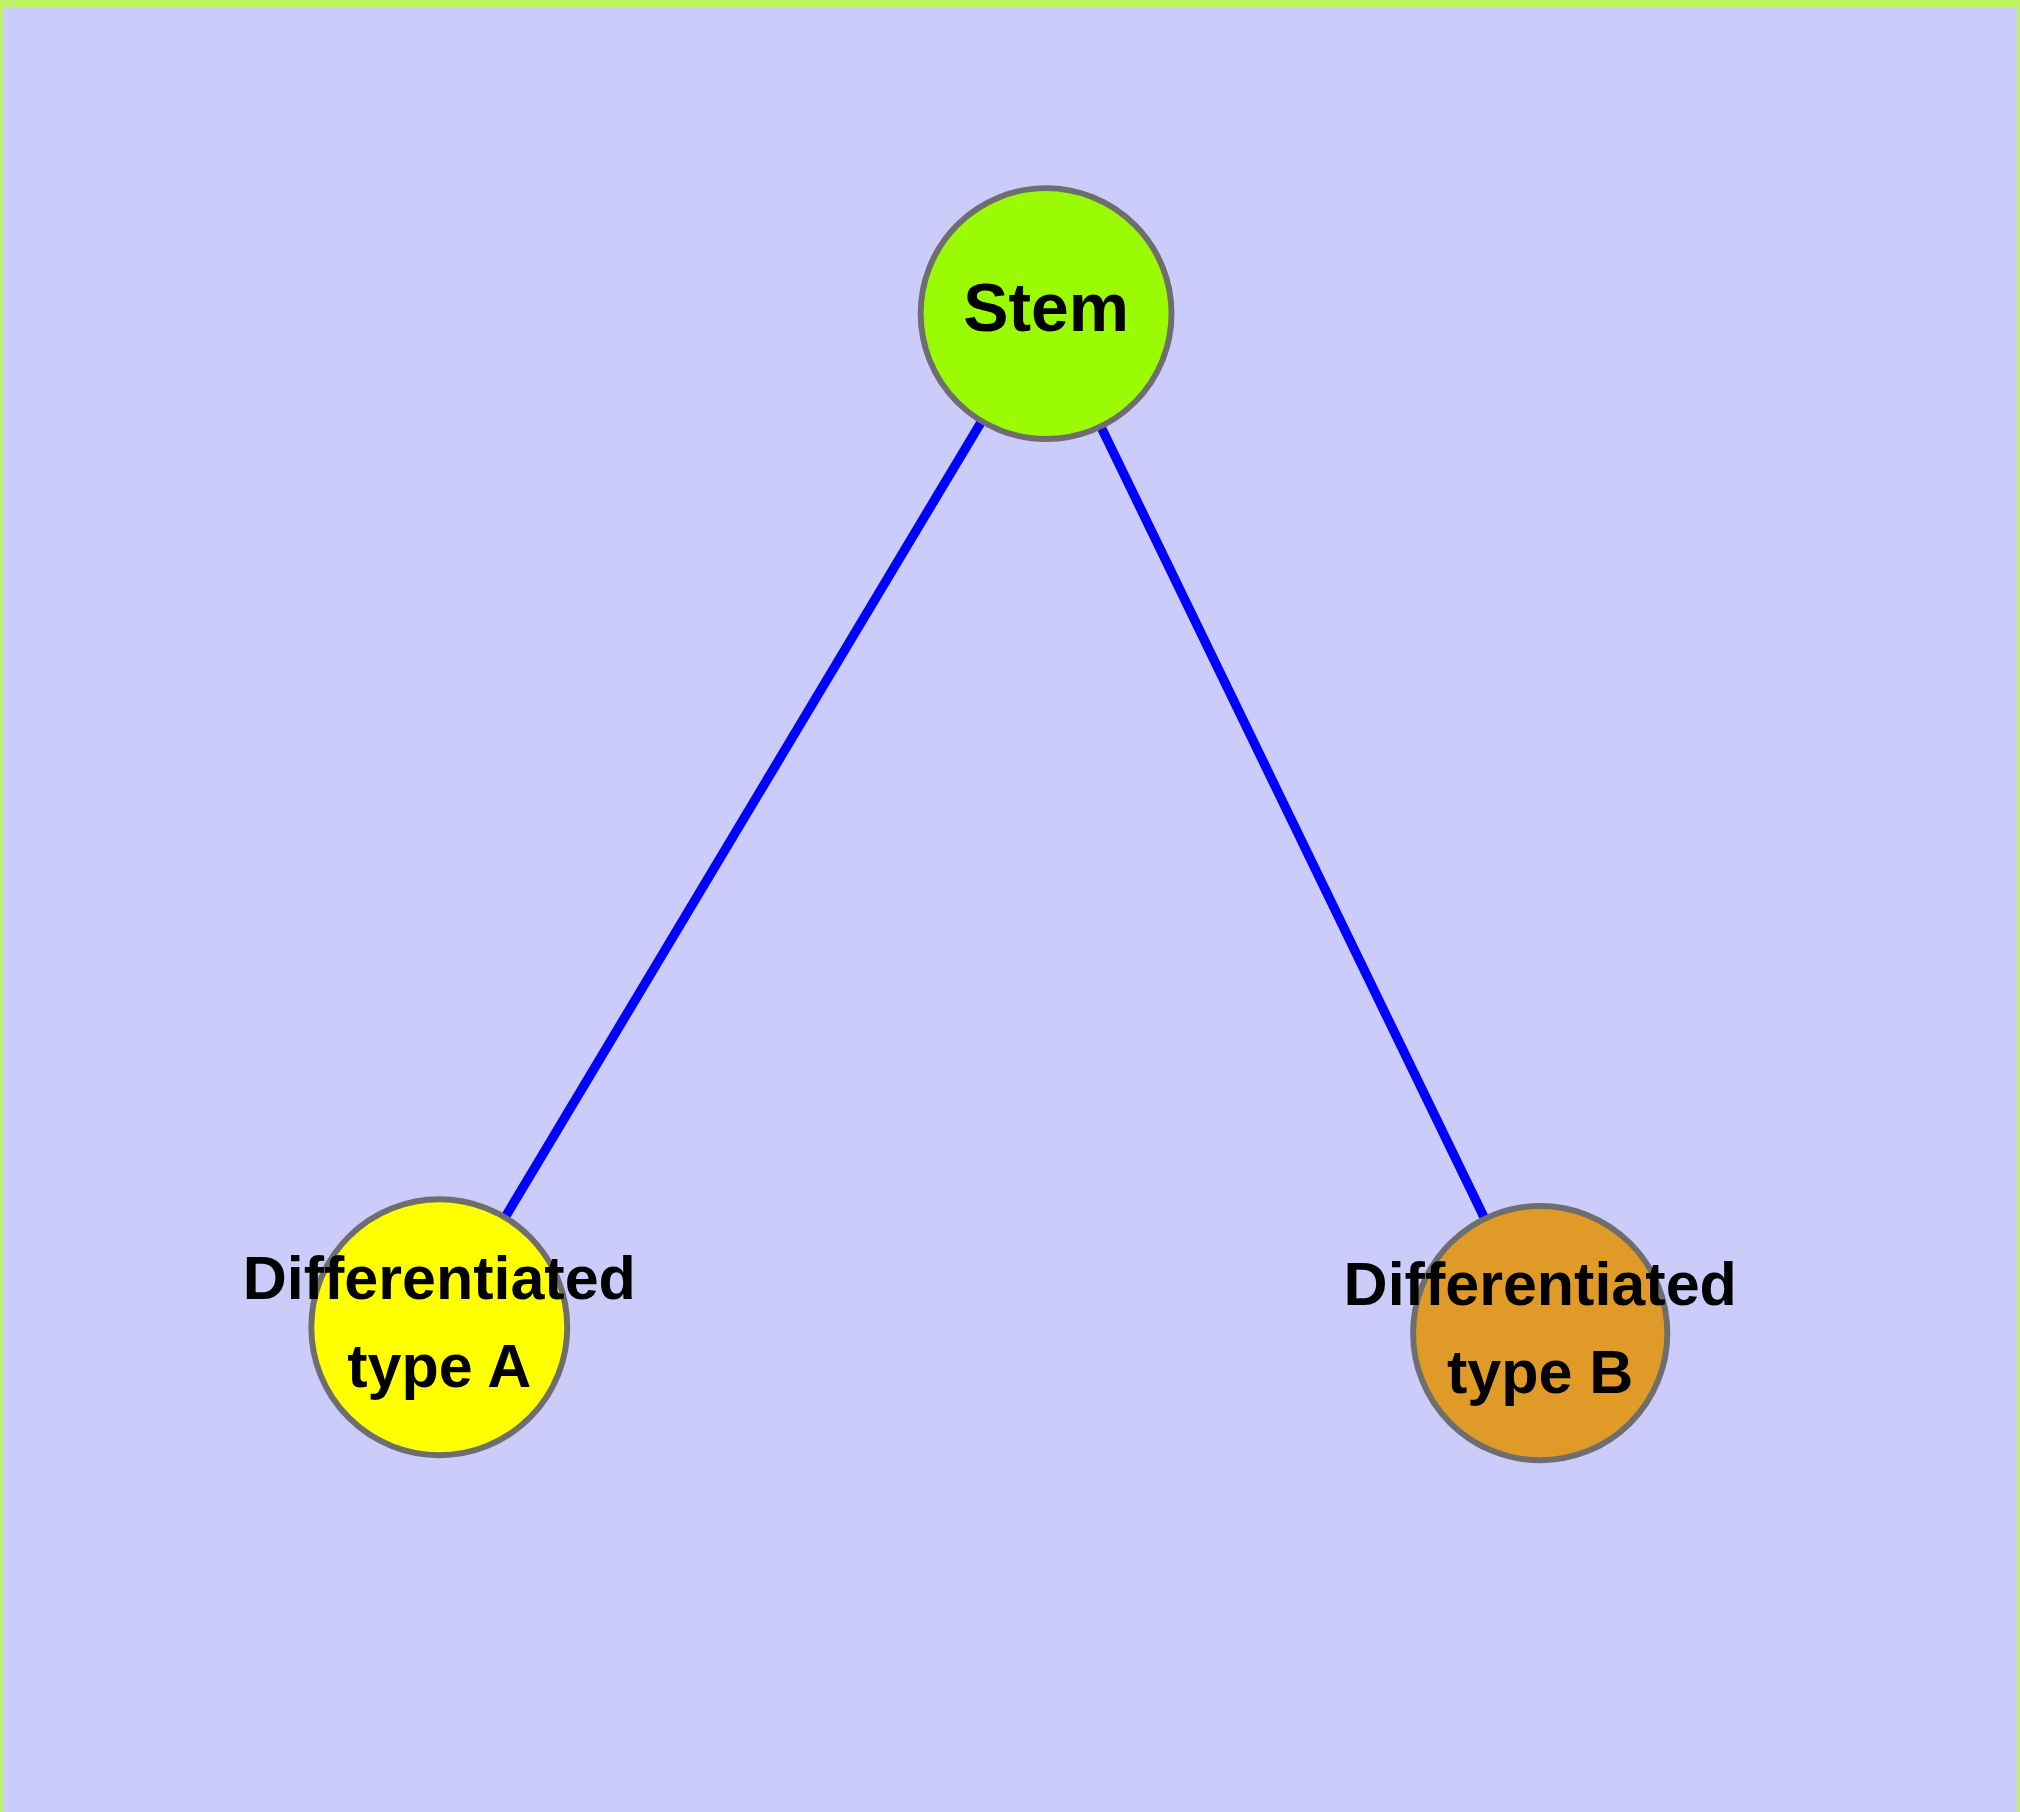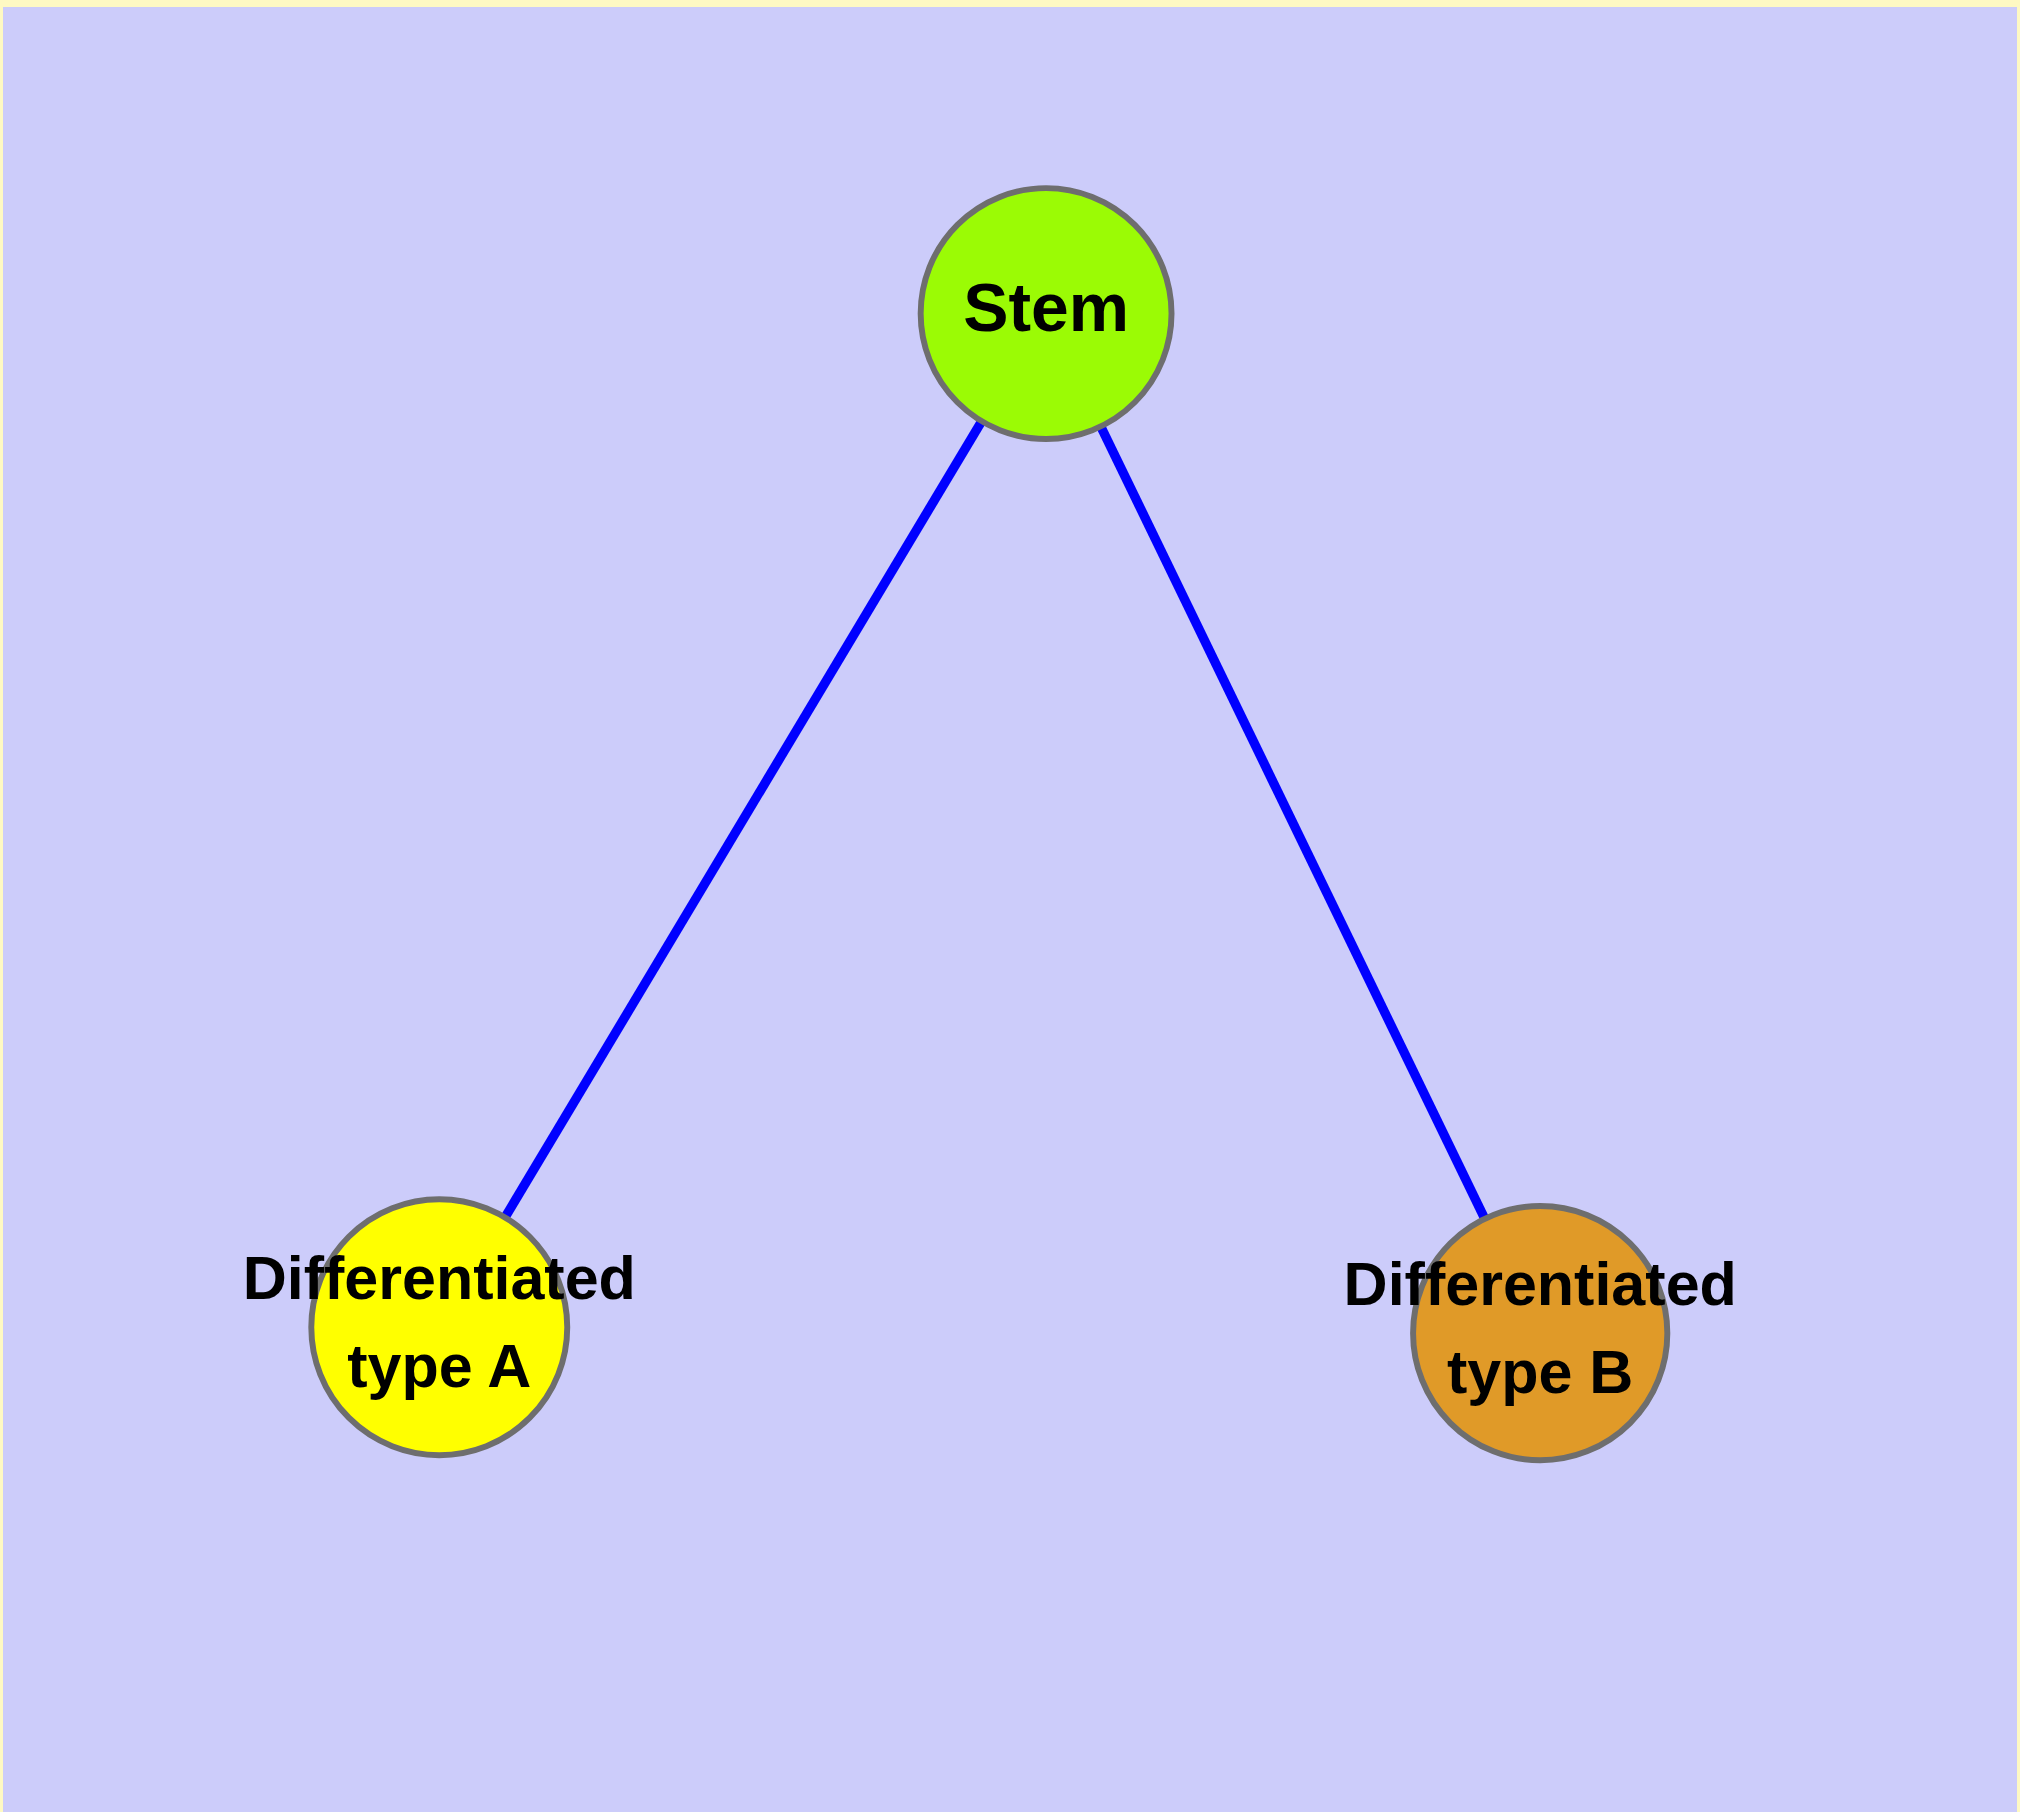--- a/index.html
+++ b/index.html
@@ -4,21 +4,21 @@
 <style>
   html, body {
     margin: 0;
     padding: 0;
     background: #ffffff;
   }
   #canvas {
     position: relative;
     width: 2021px;
     height: 1812px;
-    background: #fef9c3;
+    background: #bef264;
     overflow: hidden;
     font-family: "Liberation Sans", sans-serif;
   }
   #plot-area {
     position: absolute;
     left: 3.4px;
     top: 6.8px;
     width: 2014px;
     height: 1805px;
     background: #ccccfa;

